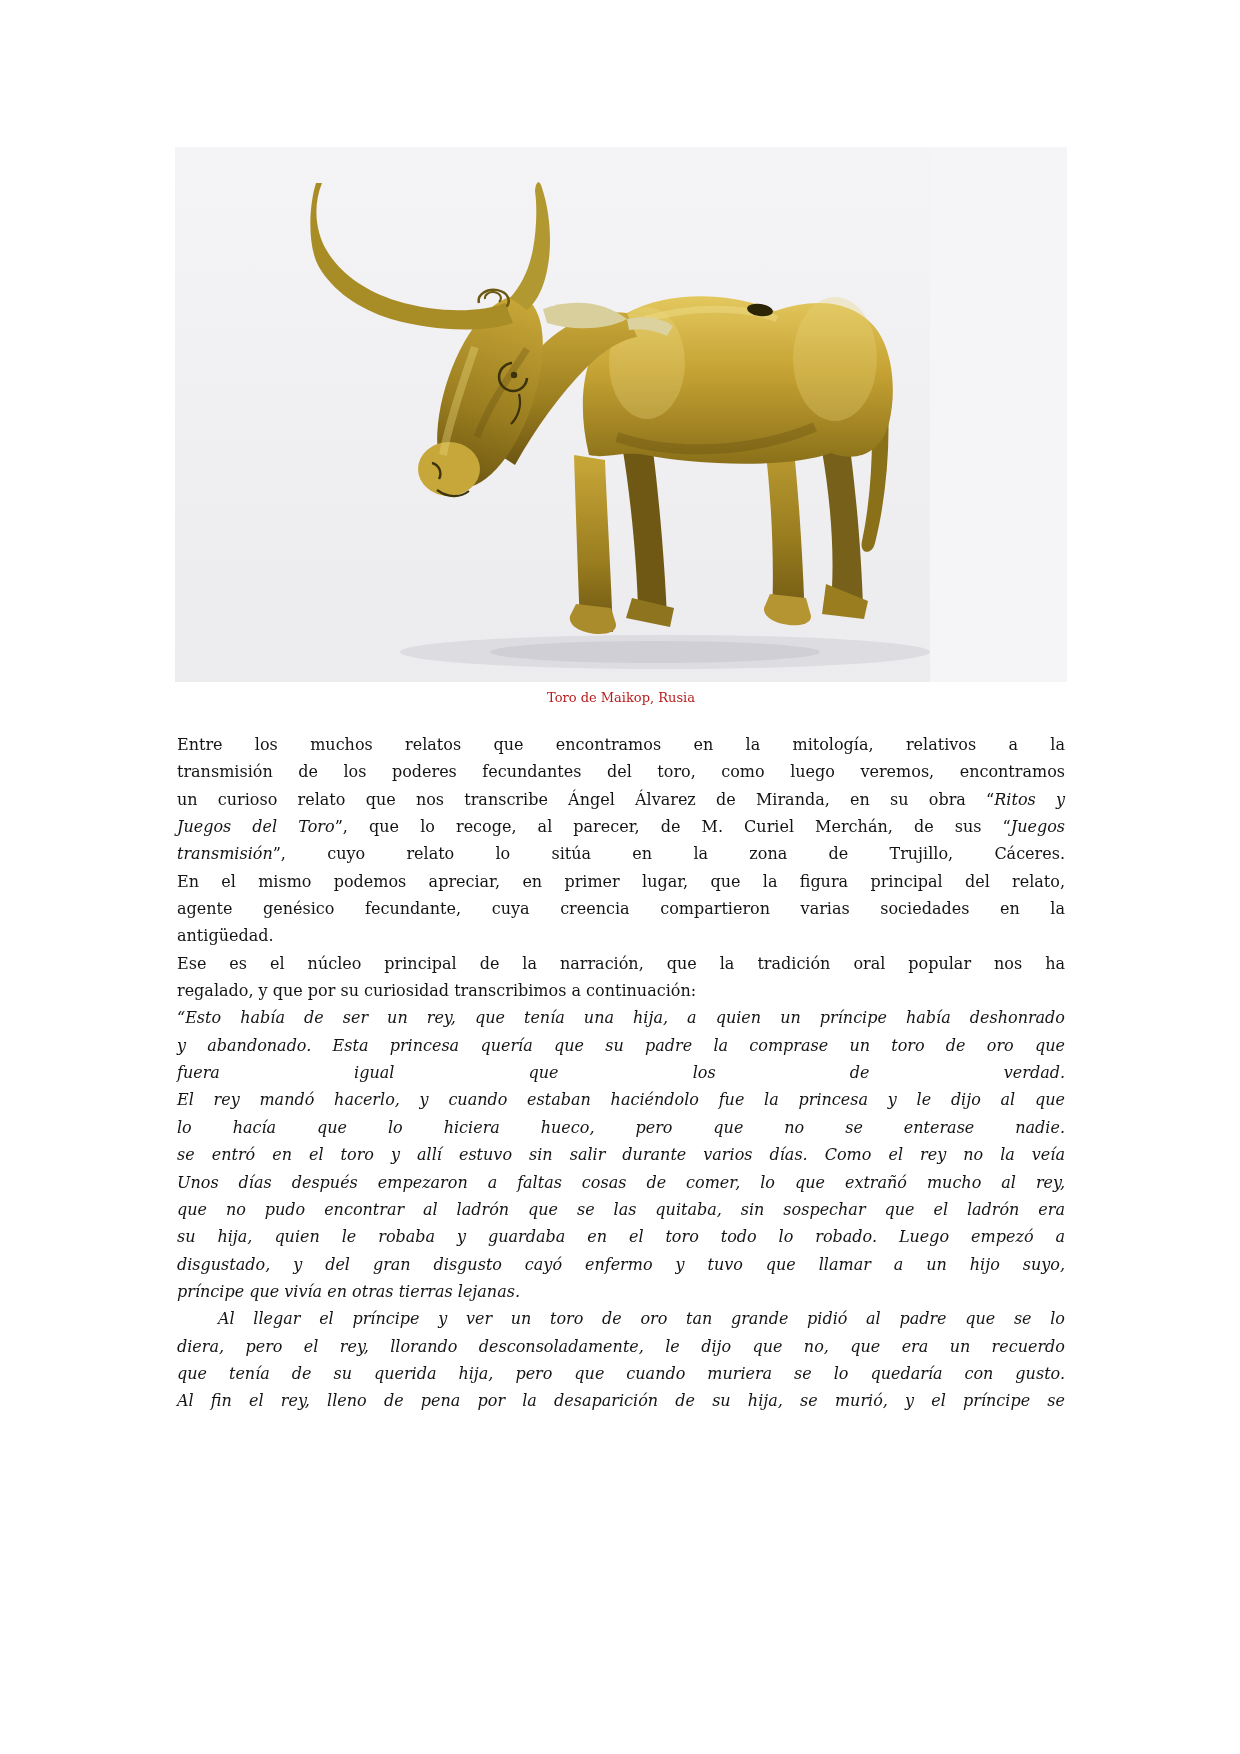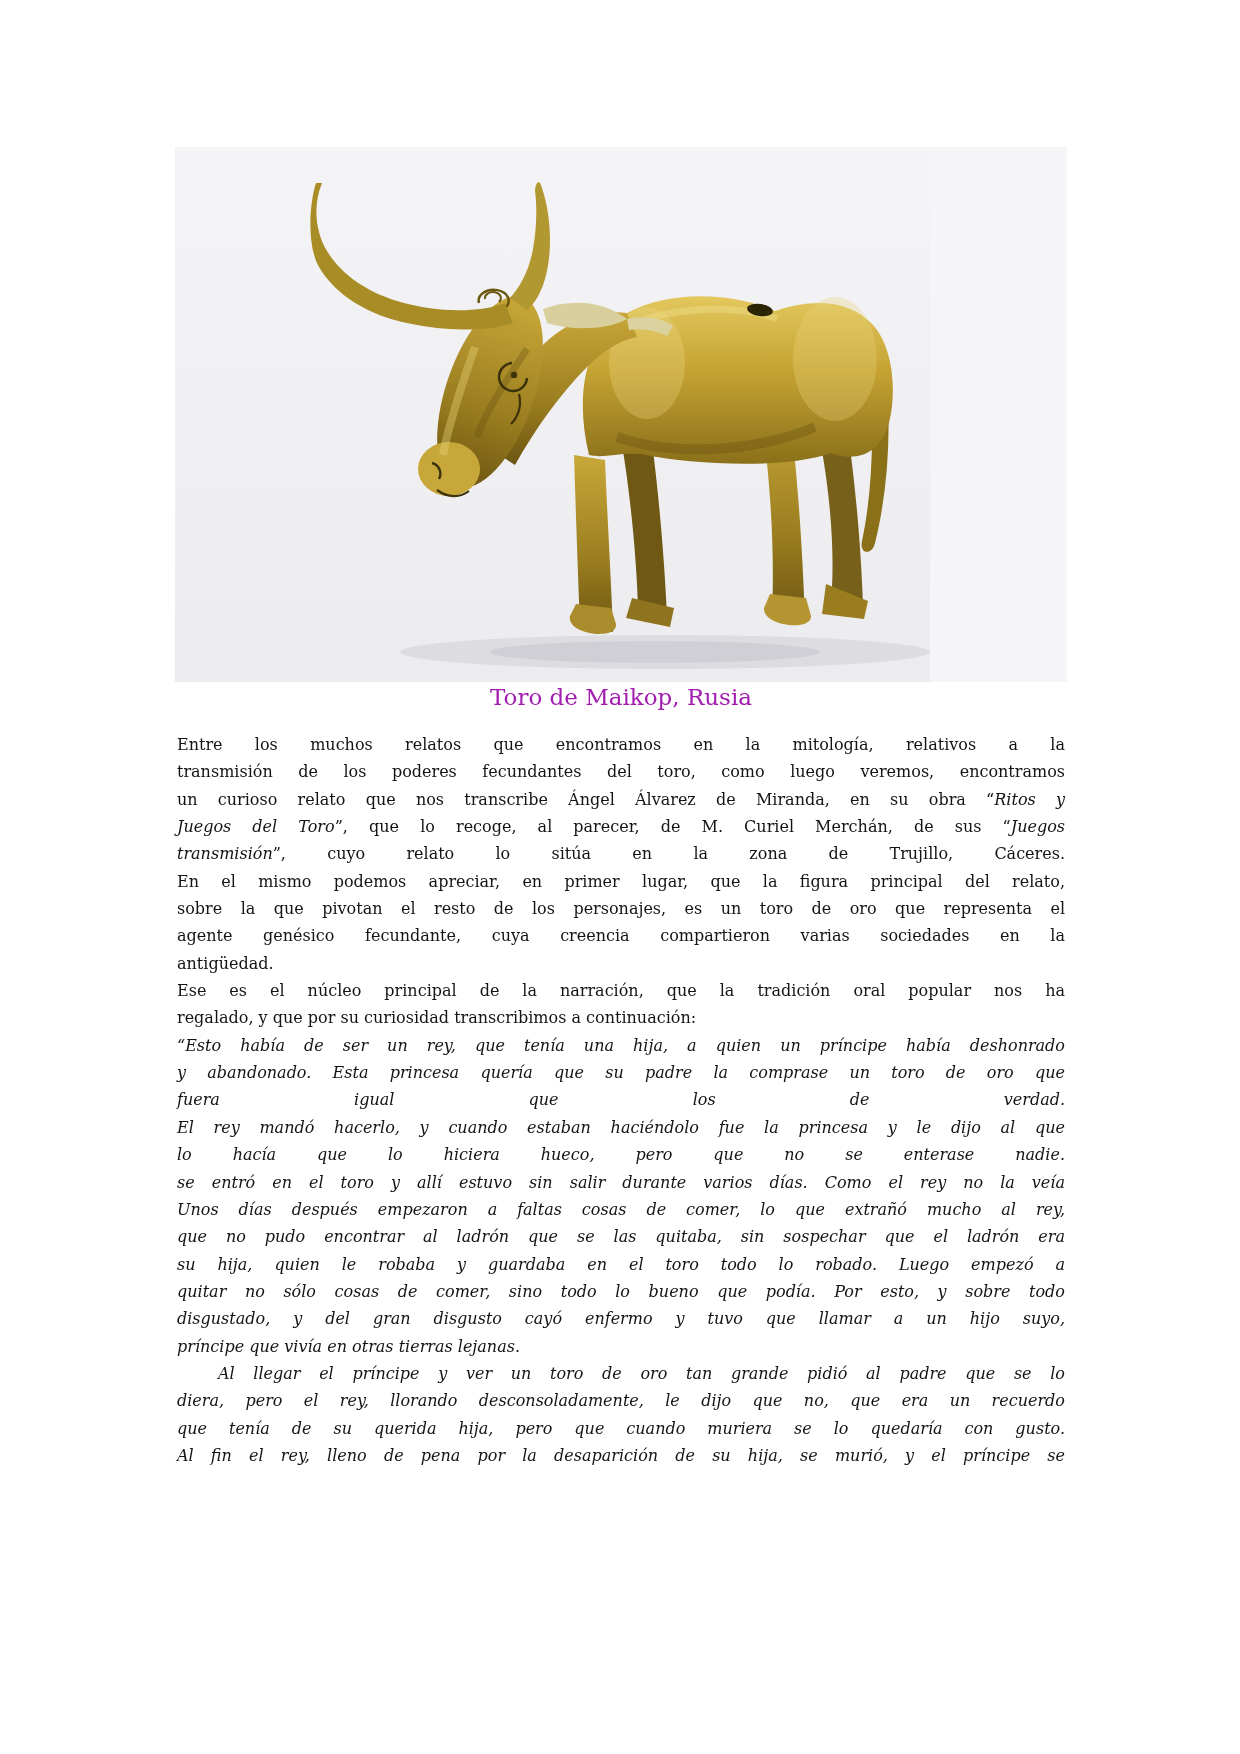--- a/index.html
+++ b/index.html
@@ -7,21 +7,21 @@
     position:relative; width:1240px; height:1754px; background:#fff;
     font-family:"DejaVu Serif","Liberation Serif",serif; color:#161616;
     overflow:hidden;
   }
   .figure {
     position:absolute; left:175px; top:147px; width:892px; height:535px;
   }
   .figure svg { display:block; width:100%; height:100%; }
   .caption {
     position:absolute; left:175px; top:684px; width:892px;
-    text-align:center; font-size:23px; line-height:27px; color:#a21caf;
+    text-align:center; font-size:13px; line-height:27px; color:#b91c1c;
   }
   .textblock {
     position:absolute; left:177px; top:731px; width:888px;
     font-size:16px; color:#141414;
   }
   .line { line-height:27.35px; text-align:left; }
   .line.j { text-align:justify; text-align-last:justify; }
   .line.ind { text-indent:41px; }
   .i { font-style:italic; }
 </style>
@@ -106,35 +106,33 @@
 
   <div class="caption">Toro de Maikop, Rusia</div>
 
   <div class="textblock">
       <div class="line j"><span>Entre los muchos relatos que encontramos en la mitología, relativos a la</span></div>
       <div class="line j"><span>transmisión de los poderes fecundantes del toro, como luego veremos, encontramos</span></div>
       <div class="line j"><span>un curioso relato que nos transcribe Ángel Álvarez de Miranda, en su obra “</span><span class="i">Ritos y</span></div>
       <div class="line j"><span class="i">Juegos del Toro</span><span>”, que lo recoge, al parecer, de M. Curiel Merchán, de sus “</span><span class="i">Juegos</span></div>
       <div class="line j"><span class="i">transmisión</span><span>”, cuyo relato lo sitúa en la zona de Trujillo, Cáceres.</span></div>
       <div class="line j"><span>En el mismo podemos apreciar, en primer lugar, que la figura principal del relato,</span></div>
-      <div class="line j"><span>sobre la que pivotan el resto de los personajes, es un toro de oro que representa el</span></div>
       <div class="line j"><span>agente genésico fecundante, cuya creencia compartieron varias sociedades en la</span></div>
       <div class="line"><span>antigüedad.</span></div>
       <div class="line j"><span>Ese es el núcleo principal de la narración, que la tradición oral popular nos ha</span></div>
       <div class="line"><span>regalado, y que por su curiosidad transcribimos a continuación:</span></div>
       <div class="line j"><span class="i">“Esto había de ser un rey, que tenía una hija, a quien un príncipe había deshonrado</span></div>
       <div class="line j"><span class="i">y abandonado. Esta princesa quería que su padre la comprase un toro de oro que</span></div>
       <div class="line j"><span class="i">fuera igual que los de verdad.</span></div>
       <div class="line j"><span class="i">El rey mandó hacerlo, y cuando estaban haciéndolo fue la princesa y le dijo al que</span></div>
       <div class="line j"><span class="i">lo hacía que lo hiciera hueco, pero que no se enterase nadie.</span></div>
       <div class="line j"><span class="i">se entró en el toro y allí estuvo sin salir durante varios días. Como el rey no la veía</span></div>
       <div class="line j"><span class="i">Unos días después empezaron a faltas cosas de comer, lo que extrañó mucho al rey,</span></div>
       <div class="line j"><span class="i">que no pudo encontrar al ladrón que se las quitaba, sin sospechar que el ladrón era</span></div>
       <div class="line j"><span class="i">su hija, quien le robaba y guardaba en el toro todo lo robado. Luego empezó a</span></div>
-      <div class="line j"><span class="i">quitar no sólo cosas de comer, sino todo lo bueno que podía. Por esto, y sobre todo</span></div>
       <div class="line j"><span class="i">disgustado, y del gran disgusto cayó enfermo y tuvo que llamar a un hijo suyo,</span></div>
       <div class="line"><span class="i">príncipe que vivía en otras tierras lejanas.</span></div>
       <div class="line j ind"><span class="i">Al llegar el príncipe y ver un toro de oro tan grande pidió al padre que se lo</span></div>
       <div class="line j"><span class="i">diera, pero el rey, llorando desconsoladamente, le dijo que no, que era un recuerdo</span></div>
       <div class="line j"><span class="i">que tenía de su querida hija, pero que cuando muriera se lo quedaría con gusto.</span></div>
       <div class="line j"><span class="i">Al fin el rey, lleno de pena por la desaparición de su hija, se murió, y el príncipe se</span></div>
     </div>
 
 </div>
 

